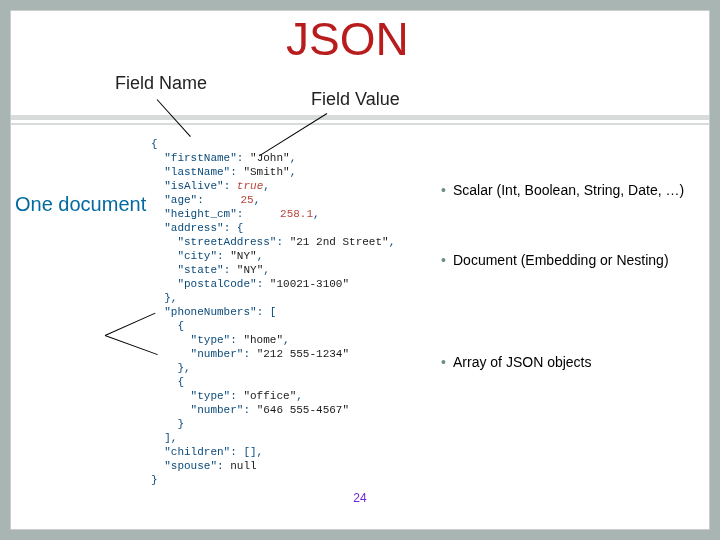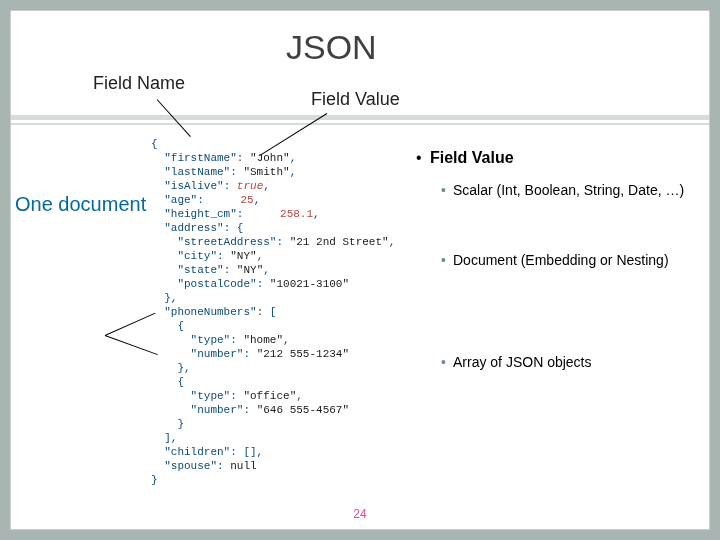--- a/index.html
+++ b/index.html
@@ -16,32 +16,32 @@
     position: relative;
     overflow: hidden;
   }
   
   .hdr {
     position: relative;
     height: 120px;
   }
   .title {
     position: absolute;
-    left: 275px; top: 17px;
-    font-size: 34px; font-weight: 400;
-    color: #404040;
+    left: 275px; top: 1px;
+    font-size: 46px; font-weight: 400;
+    color: #b91c1c;
   }
   .sub {
     position: absolute;
     left: 300px; top: 78px;
     font-size: 18px; color: #222;
   }
   .lbl-fieldname {
     position: absolute;
-    left: 82px; top: 62px;
+    left: 104px; top: 62px;
     font-size: 18px; color: #222;
   }
   .bar1 { position:absolute; left:0; right:0; top:104px; height:5px; background:#d7dbd9; }
   .bar2 { position:absolute; left:0; right:0; top:112px; height:2px; background:#d7dbd9; }
 
   .content {
     position: relative;
     height: 380px;
   }
   .lbl-onedoc {
@@ -75,22 +75,22 @@
   .sb3 { top:180px;margin-top:42px; }
 
   
   .ptr { position:absolute; background:#000; height:1px; transform-origin: left center; }
   .ptr.fn { left:146px; top:88px; width:50px; transform: rotate(48deg); }
   .ptr.fv { left:316px; top:102px; width:80px; transform: rotate(148deg); }
   .ptr.od1{ left:94px; top:204px; width:55px; transform: rotate(-24deg); }
   .ptr.od2{ left:94px; top:204px; width:56px; transform: rotate(20deg); }
 
   .pagenum {
-    position:absolute; left:0; right:0; bottom:8px;
-    text-align:center; font-size:12px; color:#ec4899;
+    position:absolute; left:0; right:0; bottom:24px;
+    text-align:center; font-size:12px; color:#6d28d9;
   }
 </style>
 </head>
 <body>
 
 <div class="card">
 
   <div class="hdr">
     <div class="title">JSON</div>
     <div class="sub">Field Value</div>
@@ -128,23 +128,20 @@
       <div class="line">    <span class="p">{</span></div>
       <div class="line">      <span class="k">"type"</span><span class="p">: </span><span class="s">"office"</span><span class="p">,</span></div>
       <div class="line">      <span class="k">"number"</span><span class="p">: </span><span class="s">"646 555-4567"</span></div>
       <div class="line">    <span class="p">}</span></div>
       <div class="line">  <span class="p">],</span></div>
       <div class="line">  <span class="k">"children"</span><span class="p">: [],</span></div>
       <div class="line">  <span class="k">"spouse"</span><span class="p">: </span><span class="nl">null</span></div>
       <div class="line"><span class="p">}</span></div>
     </div>
 
-    <div class="bhead">
-      <span class="dot">•</span><span class="txt">Field Value</span>
-    </div>
     <div class="sb sb2">
       <span class="dot">•</span><span>Document (Embedding or Nesting)</span>
     </div>
     <div class="sb sb1">
       <span class="dot">•</span><span>Scalar (Int, Boolean, String, Date, …)</span>
     </div>
     <div class="sb sb3">
       <span class="dot">•</span><span>Array of JSON objects</span>
     </div>
 

